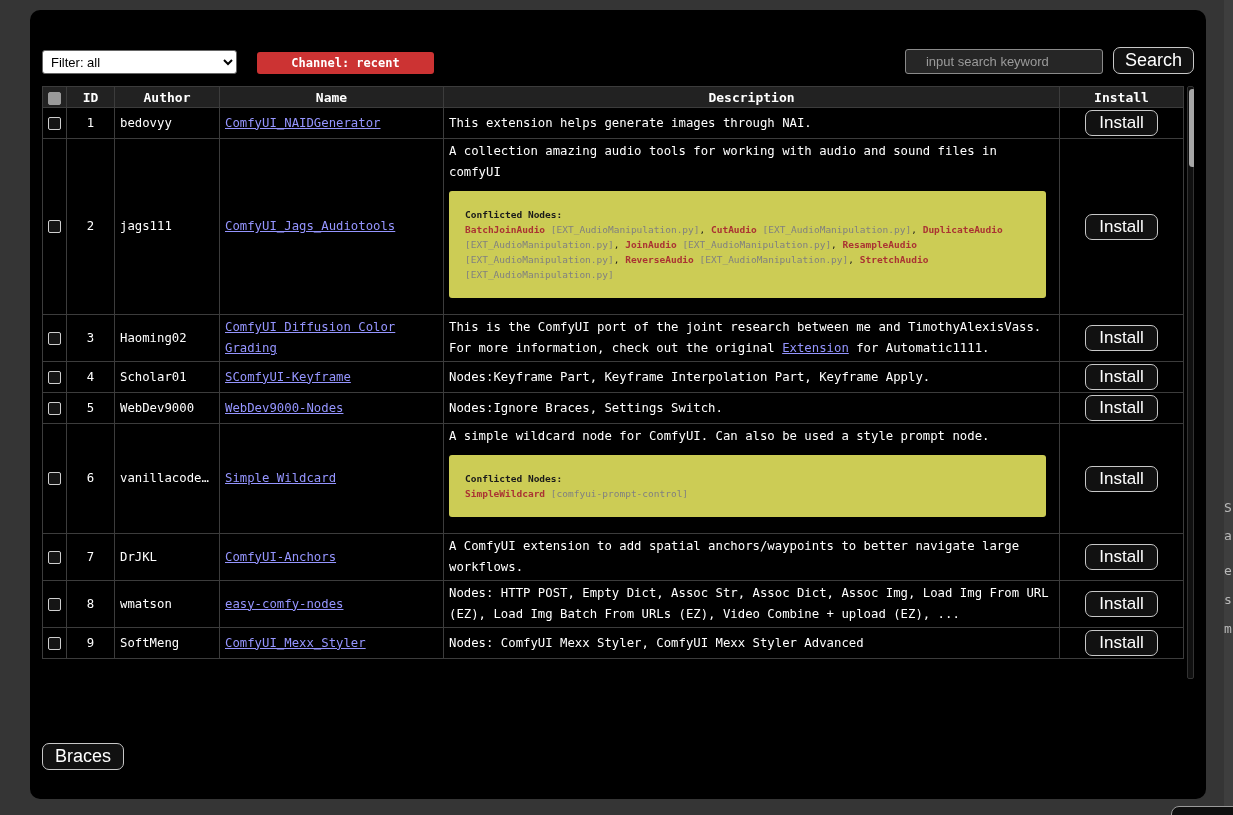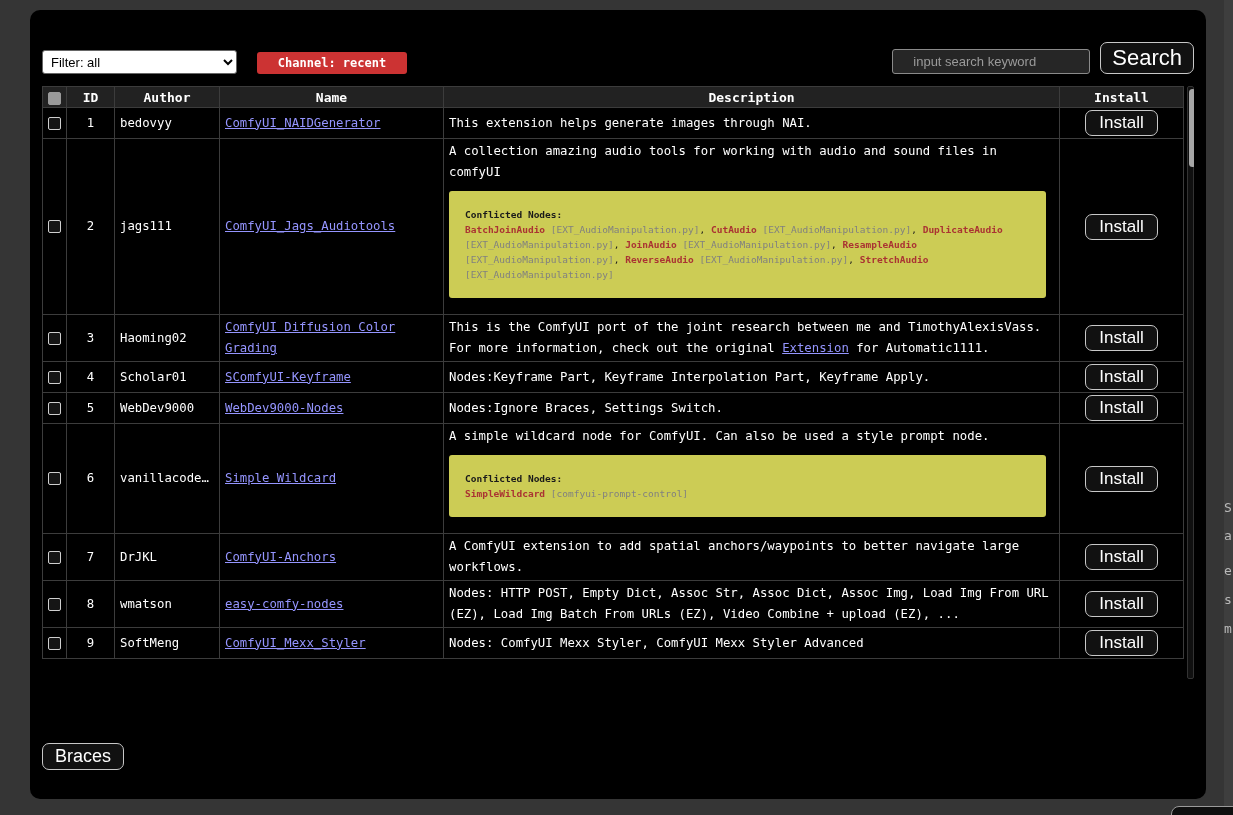--- a/index.html
+++ b/index.html
@@ -20,29 +20,29 @@
   .partial-button{position:absolute;left:1171px;top:806px;width:92px;height:18px;
     border:1px solid #9a9a9a;border-radius:8px;background:#0f0f0f;}
   
   .dialog{
     position:absolute;left:30px;top:10px;width:1176px;height:789px;
     background:var(--dialog-bg);border-radius:10px;padding:36px 12px 0 12px;
   }
   .toolbar{display:flex;align-items:flex-end;height:28px;}
   .filter-select{width:195px;height:24px;font-family:"Liberation Sans",sans-serif;font-size:13px;
     border-radius:3px;border:1px solid #666;background:#fff;color:#000;padding:0 4px;}
-  .channel{margin-left:20px;width:150px;text-align:center;padding:4px 9px;border-radius:3px;
+  .channel{margin-left:20px;width:177px;text-align:center;padding:4px 9px;border-radius:3px;
     background:var(--channel-bg);color:#fff;font-weight:bold;font-size:12px;}
   .search-input{margin-left:auto;width:198px;height:25px;background:#262626;color:#ddd;
     border:1px solid #8a8a8a;border-radius:3px;font-family:"Liberation Sans",sans-serif;
     font-size:13px;padding:0 20px;}
   .search-input::placeholder{color:#9a9a9a;}
   .btn{background:var(--button-bg);border:1px solid var(--button-border);color:#fff;
     border-radius:7px;font-family:"Liberation Sans",sans-serif;cursor:pointer;}
-  .search-btn{margin-left:10px;font-size:22px;padding:2px 11px;}
+  .search-btn{margin-left:10px;font-size:18px;padding:2px 11px;}
   .close-btn{display:block;margin-top:64px;font-size:18px;padding:2px 12px;}
   .install-btn{font-size:17px;padding:2px 13px;}
   
   .table-wrap{display:flex;align-items:flex-start;margin-top:12px;height:593px;overflow:hidden;}
   table{border-collapse:collapse;table-layout:fixed;width:1141px;font-size:12.3px;color:var(--text);}
   th,td{border:1px solid var(--grid-line);}
   thead th{background:var(--header-bg);font-size:13px;font-weight:bold;text-align:center;
     height:21px;padding:0 2px;color:#fff;}
   tbody td{height:30px;padding:2px 5px;vertical-align:middle;line-height:21px;}
   td.c-id{text-align:center;}

